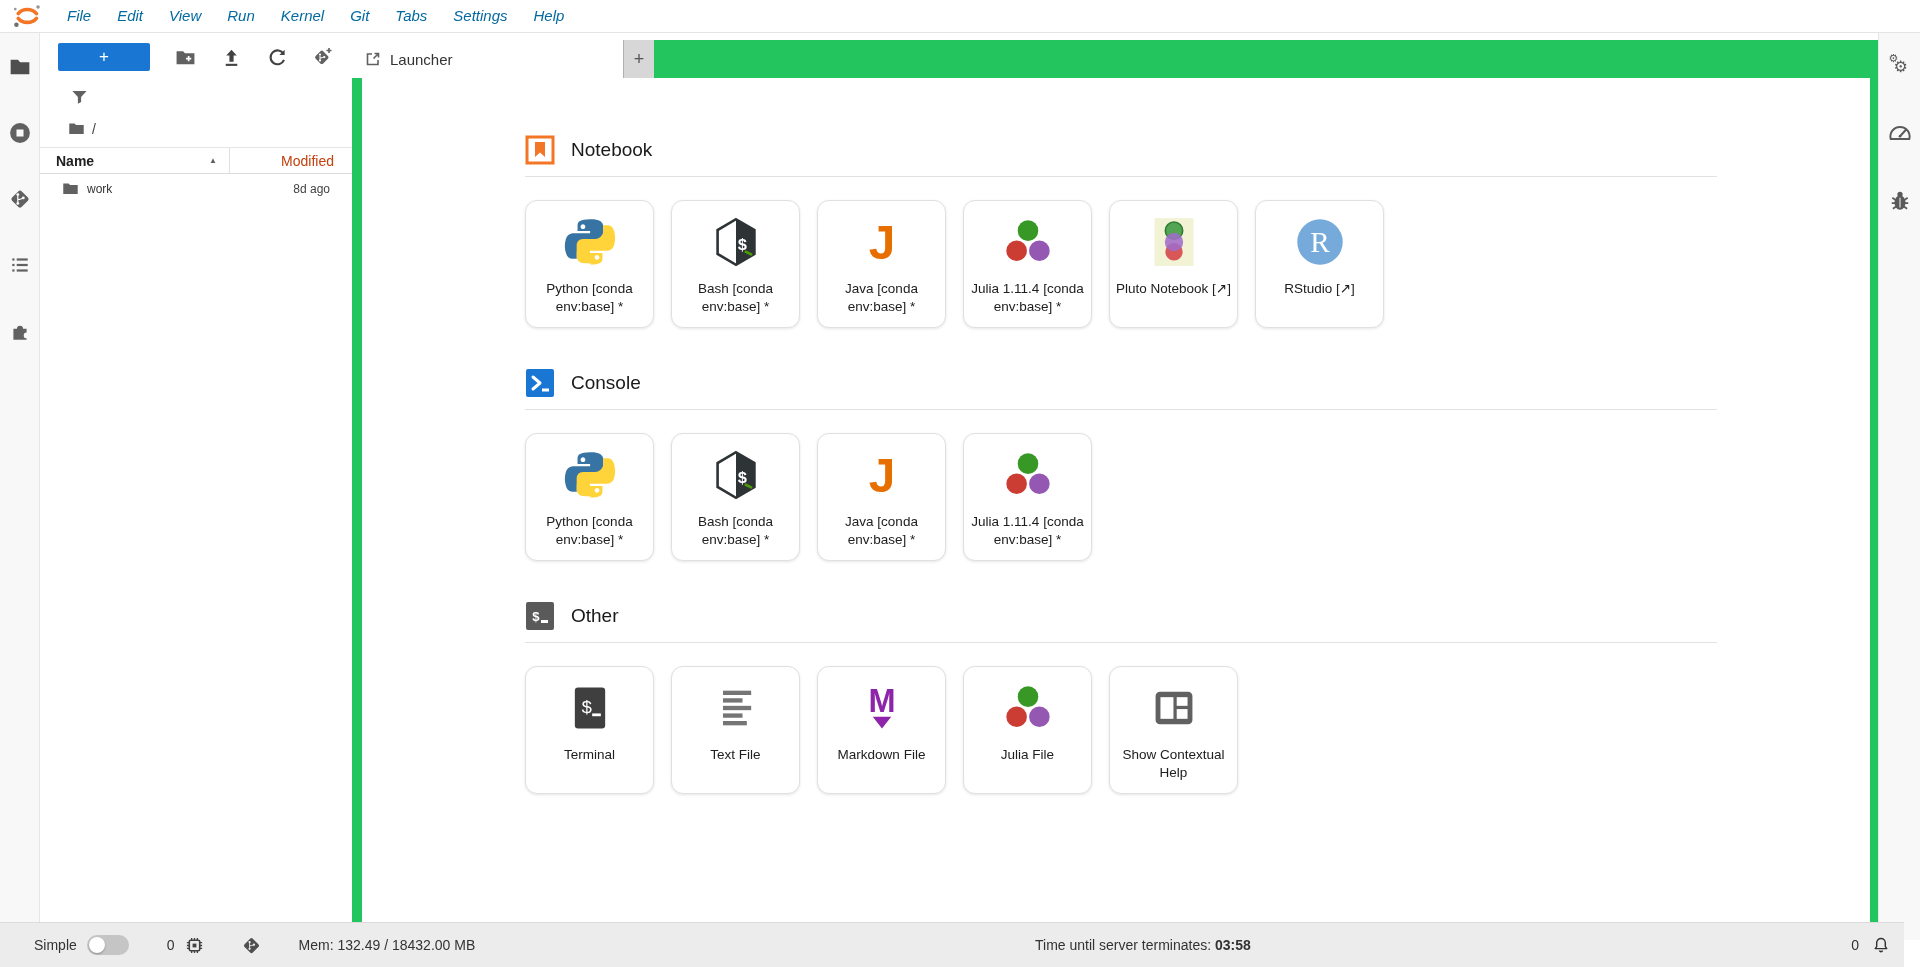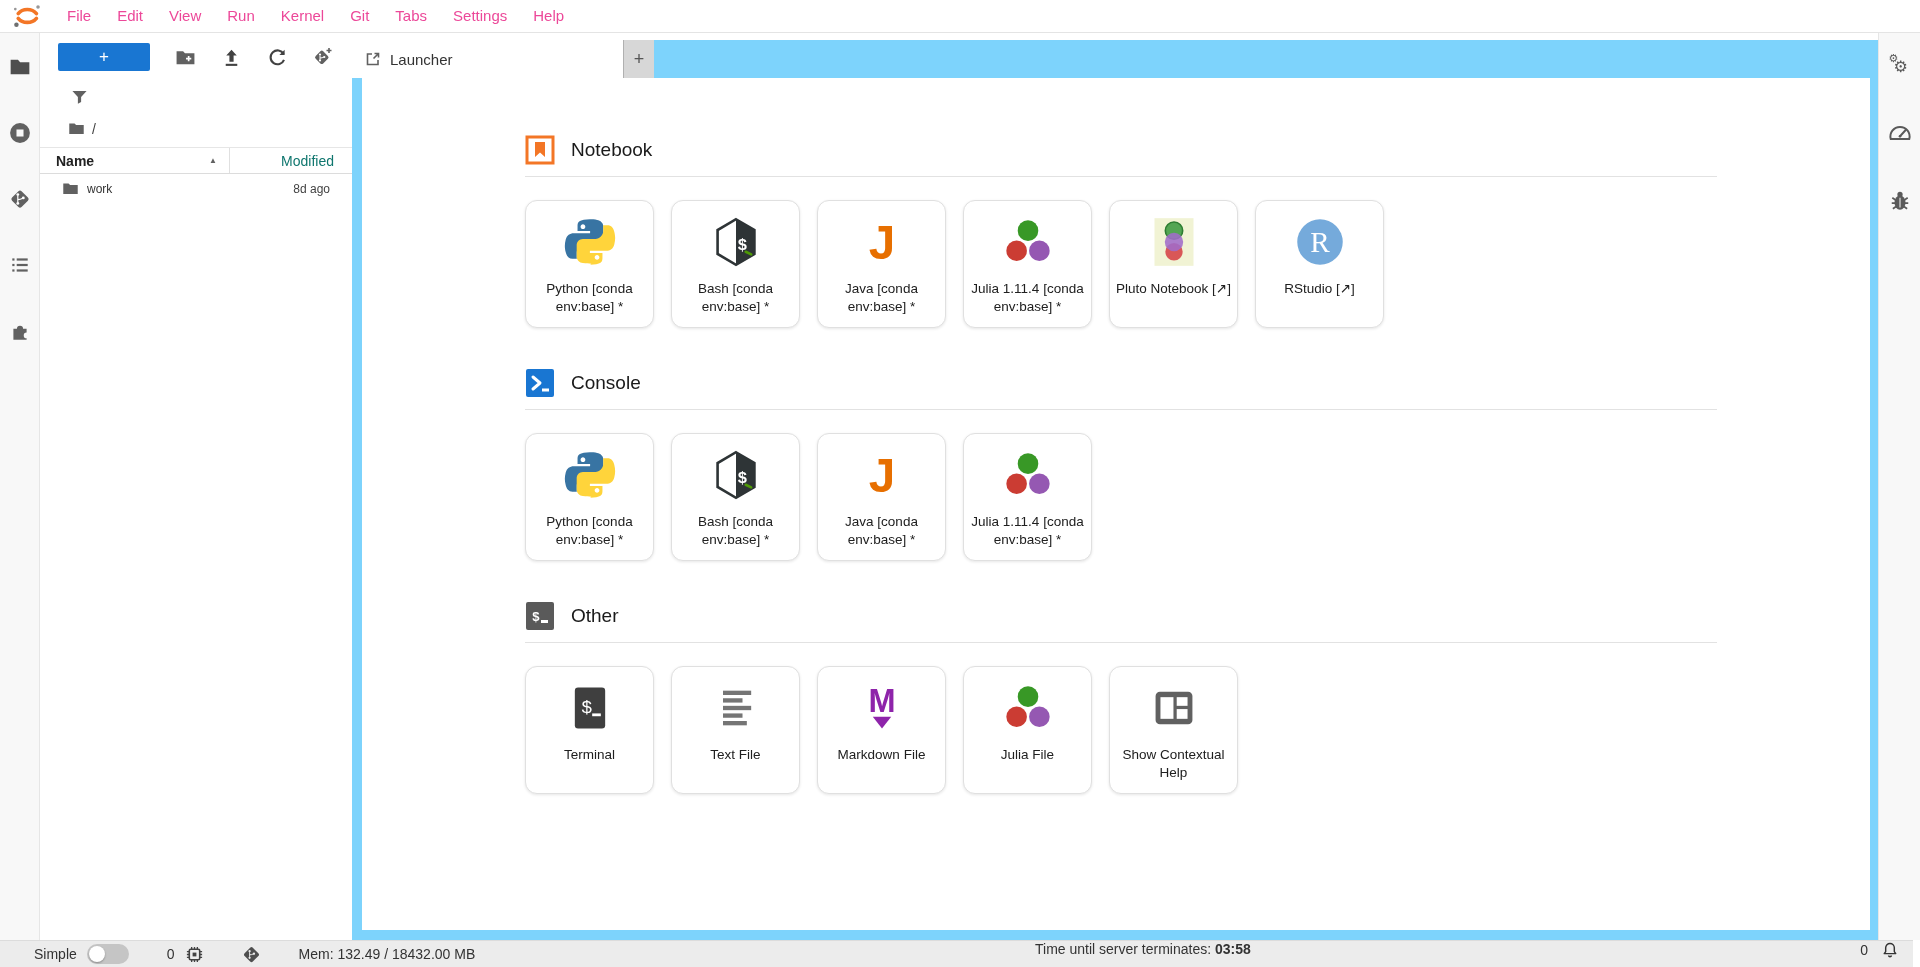--- a/index.html
+++ b/index.html
@@ -3,69 +3,69 @@
 <meta charset="utf-8">
 <style>
   * { margin:0; padding:0; box-sizing:border-box; }
   html,body { width:1920px; height:967px; overflow:hidden; background:#fff;
     font-family:"Liberation Sans", sans-serif; color:#212121; }
 
   
   .menubar { position:absolute; left:0; top:0; width:1920px; height:33px;
     background:#fff; border-bottom:1px solid #e4e4e4; display:flex; align-items:center; z-index:30; }
   .jlogo { width:34px; height:26px; margin:0 8px 0 12px; display:flex; align-items:center; }
-  .menu-item { font-size:15px; color:#ec4899; padding:0 13px; line-height:32px; cursor:default; }
+  .menu-item { font-size:15px; color:#0369a1; padding:0 13px; line-height:32px; cursor:default;font-style:italic; }
 
   
   .leftbar { position:absolute; left:0; top:33px; bottom:27px; width:40px;
     background:#f8f8f8; border-right:1px solid #e6e6e6; display:flex; flex-direction:column; align-items:center; padding-top:22px; gap:42px; }
   .rightbar { position:absolute; right:0; top:33px; bottom:27px; width:42px;
     background:#f8f8f8; border-left:1px solid #e6e6e6; display:flex; flex-direction:column; align-items:center; padding-top:20px; gap:44px; }
   .acticon { width:24px; height:24px; display:flex; align-items:center; justify-content:center; }
 
   
   .filepanel { position:absolute; left:40px; top:33px; width:312px; bottom:27px; background:#fff; }
   .fb-toolbar { display:flex; align-items:center; padding:10px 12px 8px 18px; }
   .newlaunch-btn { width:92px; height:28px; background:#1976d2; border:none; border-radius:2px;
     color:#fff; font-size:17px; line-height:26px; text-align:center; cursor:pointer; }
   .fb-tool { width:22px; height:22px; margin-left:24px; display:flex; align-items:center; justify-content:center; cursor:pointer; }
   .fb-filter { padding:10px 0 2px 30px; }
   .fb-crumbs { display:flex; align-items:center; gap:7px; padding:12px 0 10px 28px; font-size:14px; color:#424242; }
   .fb-header { display:flex; align-items:center; height:27px; border-top:1px solid #e6e6e6; border-bottom:1px solid #dcdcdc; font-size:14px; }
   .fb-col-name { width:190px; padding-left:16px; font-weight:bold; color:#212121; display:flex; align-items:center; border-right:1px solid #e0e0e0; height:100%;text-align:right; }
   .sort-arrow { margin-left:auto; margin-right:12px; font-size:8px; color:#616161; }
-  .fb-col-mod { flex:1; text-align:right; padding-right:18px; font-weight:normal; color:#0f766e; }
+  .fb-col-mod { flex:1; text-align:right; padding-right:18px; font-weight:normal; color:#c2410c; }
   .fb-row { display:flex; align-items:center; height:29px; font-size:12px; color:#333; cursor:pointer; }
   .fb-row-name { display:flex; align-items:center; gap:8px; padding-left:22px; width:190px; }
   .fb-row-mod { flex:1; text-align:right; padding-right:22px; color:#424242; }
 
   
-  .dock { position:absolute; left:352px; right:42px; top:40px; bottom:27px; background:#7dd3fc; }
+  .dock { position:absolute; left:352px; right:42px; top:40px; bottom:27px; background:#22c55e; }
   .tabbar { height:38px; display:flex; align-items:stretch; }
   .tab-active { width:272px; background:#fff; display:flex; align-items:center; gap:9px; padding-left:13px; font-size:15px; color:#333; border-right:1px solid #b0b0b0; cursor:pointer; }
   .tab-add { width:30px; background:#d7d7d7; display:flex; align-items:center; justify-content:center;
     font-size:18px; color:#555; cursor:pointer; }
   .dock-content { position:absolute; left:10px; right:8px; top:38px; bottom:10px; background:#fff; overflow:hidden; }
   .launcher-body { padding:57px 0 0 163px; }
 
   .section { margin-bottom:40px; width:1192px; }
   .section-head { display:flex; align-items:center; gap:16px; }
   .section-icon { width:30px; height:30px; flex:none; }
   .section-title { font-size:19px; color:#1a1a1a; }
   .section-rule { border:none; border-top:1px solid #e2e2e2; margin-top:11px; }
   .card-row { display:flex; align-items:stretch; gap:17px; margin-top:23px; }
   .card { width:129px; background:#fff; border:1px solid #e0e0e0; border-radius:12px;
     box-shadow:0 1px 3px rgba(0,0,0,.10); display:flex; flex-direction:column; align-items:center;
     padding:15px 5px 12px 5px; cursor:pointer; }
   .card-icon { width:52px; height:52px; flex:none; }
   .card-label { margin-top:12px; font-size:13.5px; line-height:1.3; text-align:center; color:#202020; }
 
   
-  .statusbar { position:absolute; left:0; right:7px; bottom:0; height:27px; background:#ececec;
-    border-top:1px solid #dcdcdc; display:flex; font-size:14px; color:#333; }
+  .statusbar { position:absolute; left:0; right:16px; bottom:0; height:45px; background:#ececec;
+    border-top:1px solid #dcdcdc; display:flex; align-items:center; font-size:14px; color:#333; }
   .sb-left { display:flex; align-items:center; margin-left:34px; gap:10px; }
   .toggle { width:42px; height:20px; border-radius:10px; background:#c5c5c5; position:relative; cursor:pointer; }
   .toggle-knob { position:absolute; left:2px; top:2px; width:16px; height:16px; border-radius:50%; background:#fff; box-shadow:0 1px 2px rgba(0,0,0,.3); }
   .sb-gap { width:18px; }
   .sb-time { position:absolute; left:1035px; }
   .sb-time b { font-weight:bold; }
   .sb-right { position:absolute; right:14px; display:flex; align-items:center; gap:13px; }
 
   .ic { display:inline-flex; align-items:center; justify-content:center; }
   svg { display:block; }

